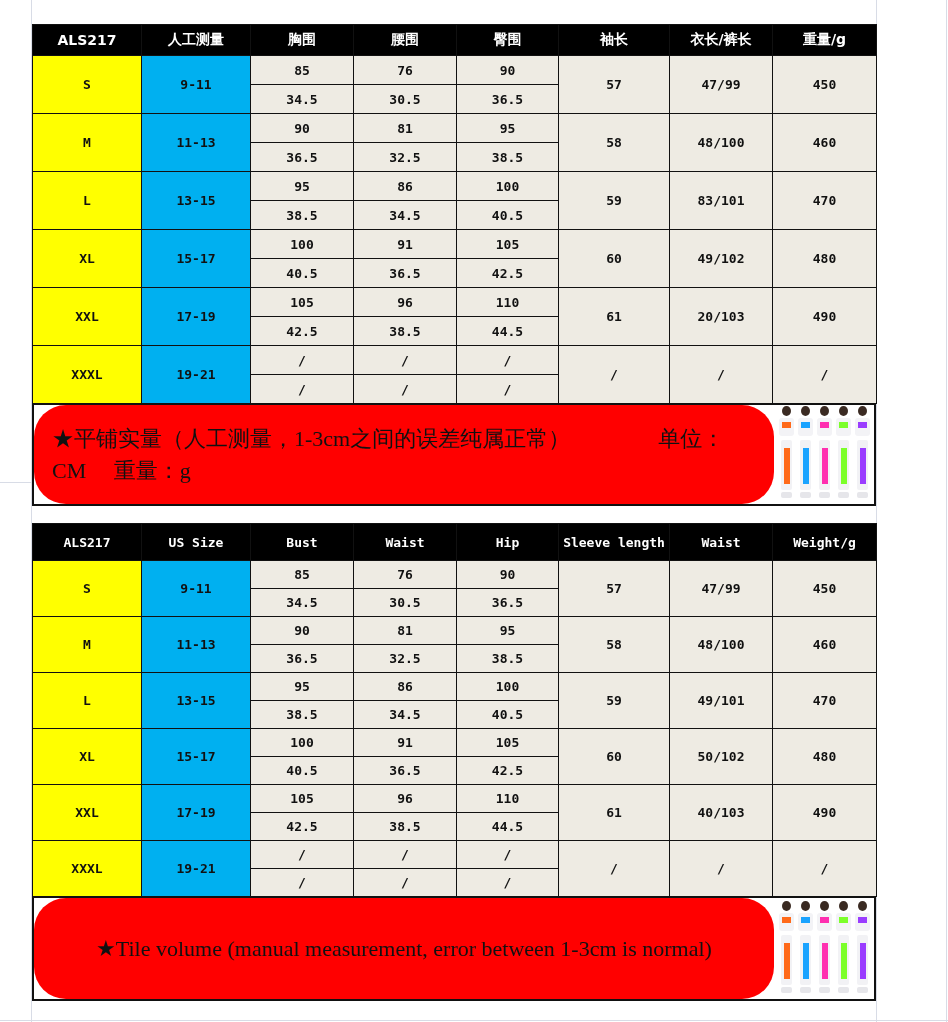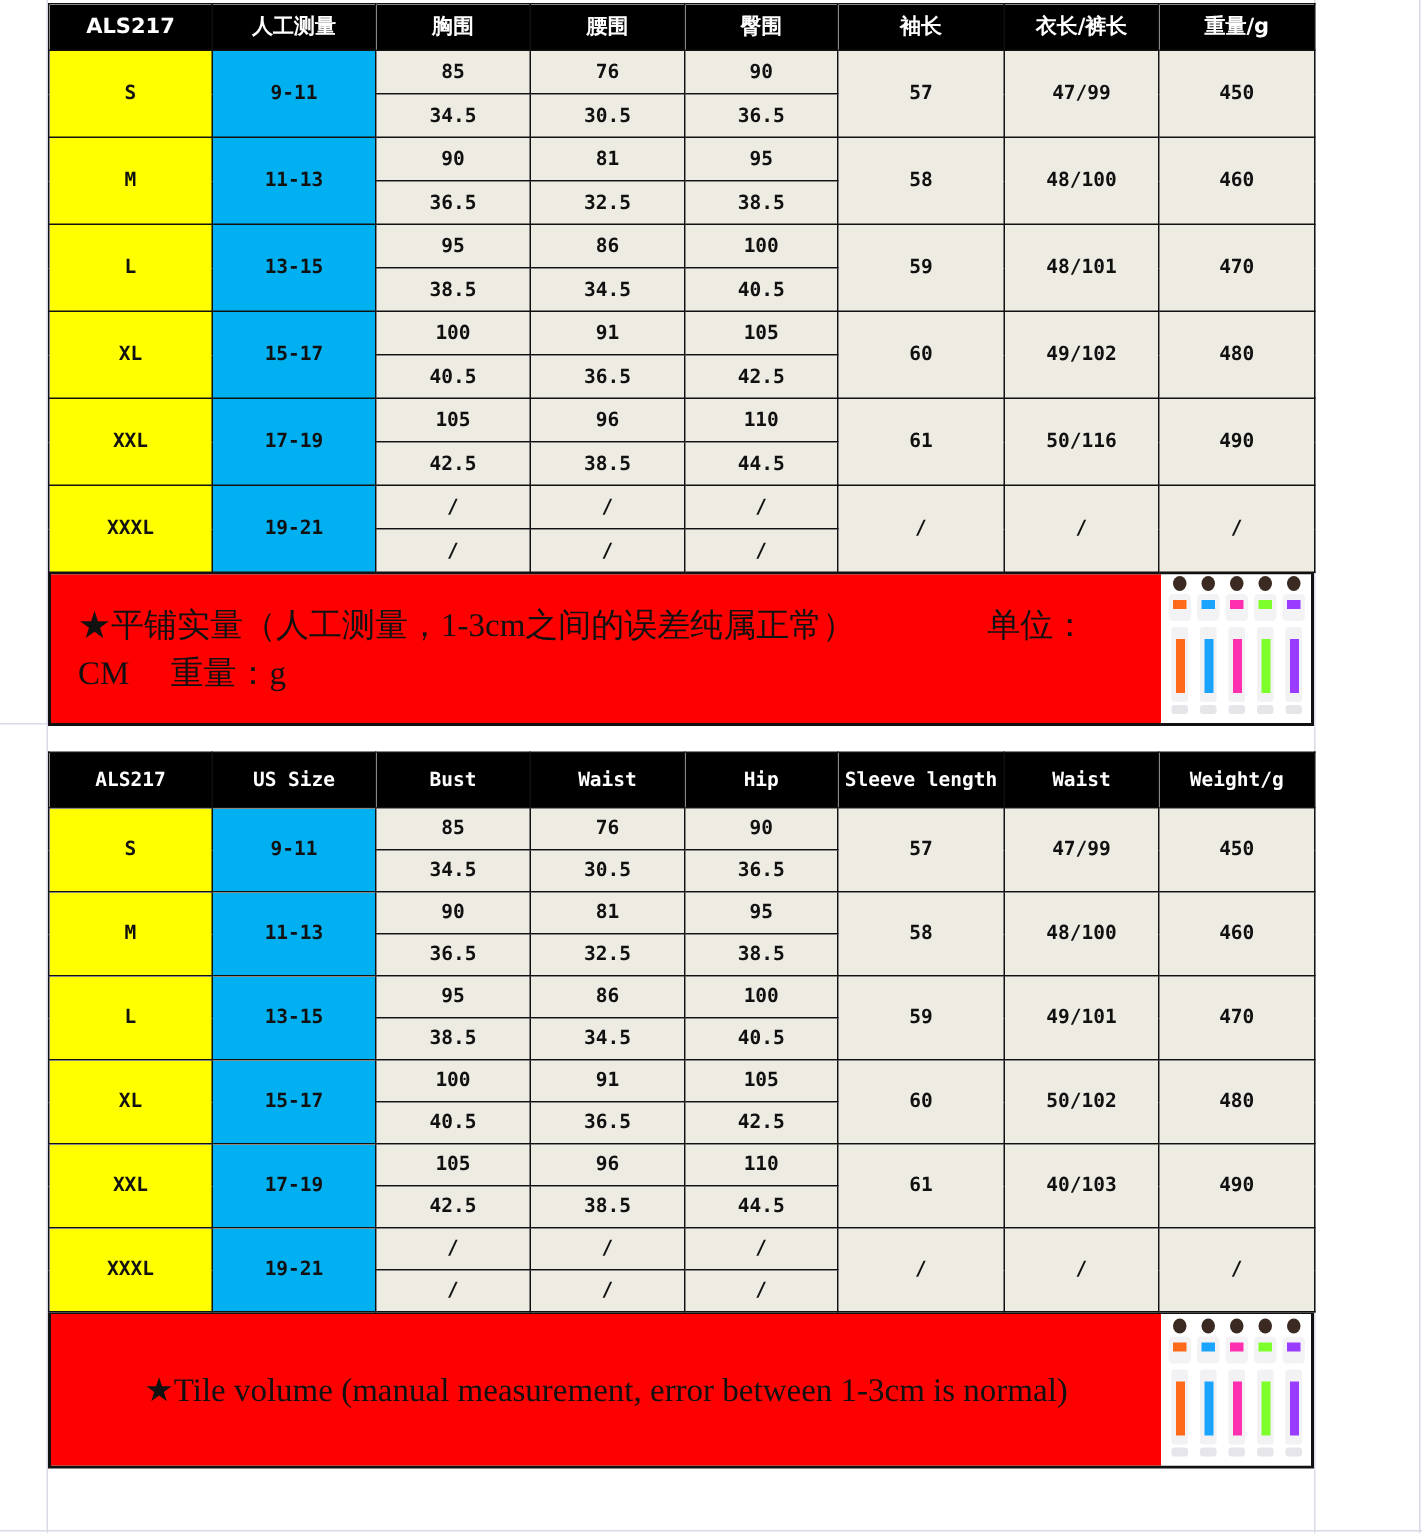--- a/index.html
+++ b/index.html
@@ -7,40 +7,40 @@
     width: 948px; height: 1022px; background: #ffffff; position: relative; overflow: hidden;
     font-family: "DejaVu Sans Mono", "Liberation Mono", monospace;
   }
   .gridline-v { position: absolute; top: 0; bottom: 0; width: 1px; background: #d8dce6; }
   .gridline-h { position: absolute; left: 0; height: 1px; background: #d8dce6; }
   .sheet { position: absolute; left: 32px; width: 844px; }
   #sheet-cn { top: 2px; }
   #sheet-en { top: 501px; }
   table.size-table {
     border-collapse: collapse; table-layout: fixed; width: 844px;
-    font-size: 13px; font-weight: bold; color: #111;
+    font-size: 13px; font-weight: bold; color: #111; margin-top: 22px;
   }
   table.size-table td, table.size-table th {
     border: 1px solid #111; text-align: center; vertical-align: middle; padding: 0;
     white-space: nowrap; overflow: hidden;
   }
   th.hdr { background: #000; color: #fff; font-weight: bold; font-size: 13px; }
   #sheet-cn th.hdr { height: 30px; font-family: "DejaVu Sans", sans-serif; font-size: 14px; }
   #sheet-en th.hdr { height: 36px; }
   td.size { background: #ffff00; }
   td.us { background: #00b0f0; }
   td.meas { background: #eeebe3; }
   tr.sub td { height: 27px; }
   #sheet-cn tr.sub td { height: 28px; }
   .note-row { display: flex; height: 104px; border: 2px solid #111; border-top: 1px solid #111; box-sizing: border-box; }
   #sheet-cn .note-row { height: 102px; }
   .note-text {
     flex: 1; background: #ff0000; color: #111; display: flex; align-items: center; justify-content: center;
     font-family: "Liberation Serif", "DejaVu Serif", serif; font-size: 22px; line-height: 32px; text-align: center;
-    padding: 0 16px; box-sizing: border-box;
+    padding: 0 16px; box-sizing: border-box; border-radius: 32px;
   }
   #sheet-cn .note-text { justify-content: flex-start; text-align: left; padding-left: 18px; }
   .note-photo {
     width: 100px; background: #fff; display: flex; align-items: flex-end; justify-content: center; padding: 4px 2px; box-sizing: border-box;
   }
   .fig { width: 17px; height: 96px; position: relative; margin: 0 1px; }
   .fig .head { position: absolute; top: 2px; left: 4px; width: 9px; height: 10px; border-radius: 50%; background: #3a2a22; }
   .fig .top { position: absolute; top: 14px; left: 1px; width: 15px; height: 18px; background: #f3f3f6; border-radius: 3px; }
   .fig .logo { position: absolute; top: 18px; left: 4px; width: 9px; height: 6px; }
   .fig .pants { position: absolute; top: 36px; left: 3px; width: 11px; height: 50px; background: #f2f2f5; border-radius: 2px; }
@@ -111,21 +111,21 @@
           <td class="meas">32.5</td>
           <td class="meas">38.5</td>
         </tr>
         <tr class="sub">
           <td class="size" rowspan="2">L</td>
           <td class="us" rowspan="2">13-15</td>
           <td class="meas">95</td>
           <td class="meas">86</td>
           <td class="meas">100</td>
           <td class="meas" rowspan="2">59</td>
-          <td class="meas" rowspan="2">48/101</td>
+          <td class="meas" rowspan="2">83/101</td>
           <td class="meas" rowspan="2">470</td>
         </tr>
         <tr class="sub">
           <td class="meas">38.5</td>
           <td class="meas">34.5</td>
           <td class="meas">40.5</td>
         </tr>
         <tr class="sub">
           <td class="size" rowspan="2">XL</td>
           <td class="us" rowspan="2">15-17</td>
@@ -141,21 +141,21 @@
           <td class="meas">36.5</td>
           <td class="meas">42.5</td>
         </tr>
         <tr class="sub">
           <td class="size" rowspan="2">XXL</td>
           <td class="us" rowspan="2">17-19</td>
           <td class="meas">105</td>
           <td class="meas">96</td>
           <td class="meas">110</td>
           <td class="meas" rowspan="2">61</td>
-          <td class="meas" rowspan="2">50/116</td>
+          <td class="meas" rowspan="2">20/103</td>
           <td class="meas" rowspan="2">490</td>
         </tr>
         <tr class="sub">
           <td class="meas">42.5</td>
           <td class="meas">38.5</td>
           <td class="meas">44.5</td>
         </tr>
         <tr class="sub">
           <td class="size" rowspan="2">XXXL</td>
           <td class="us" rowspan="2">19-21</td>

